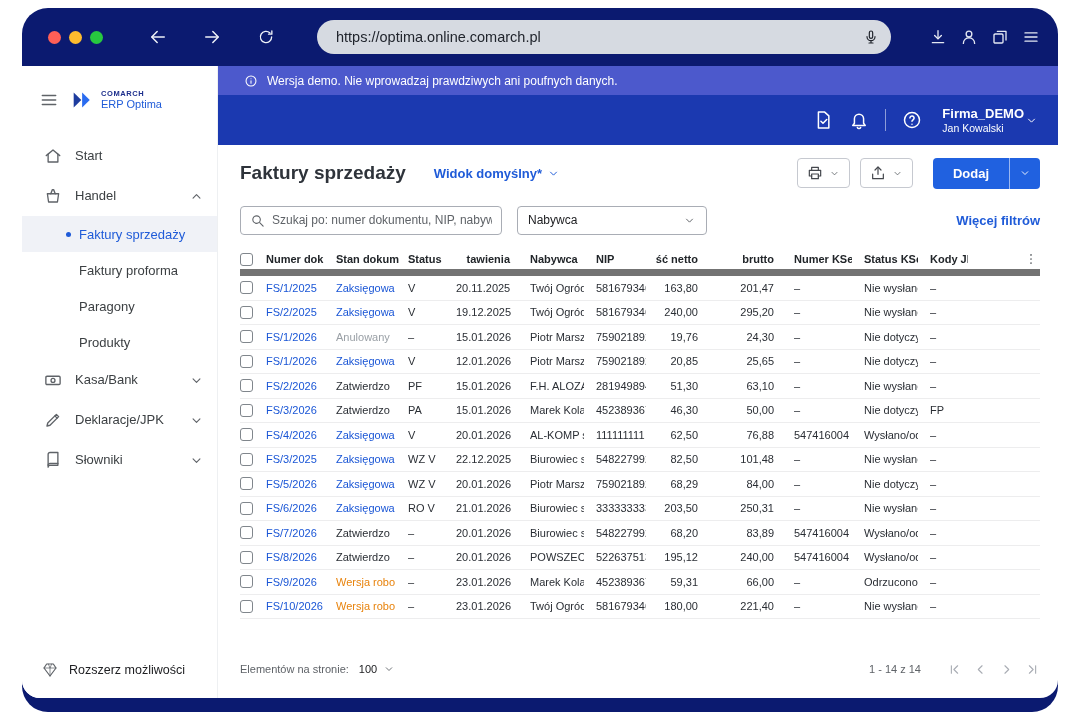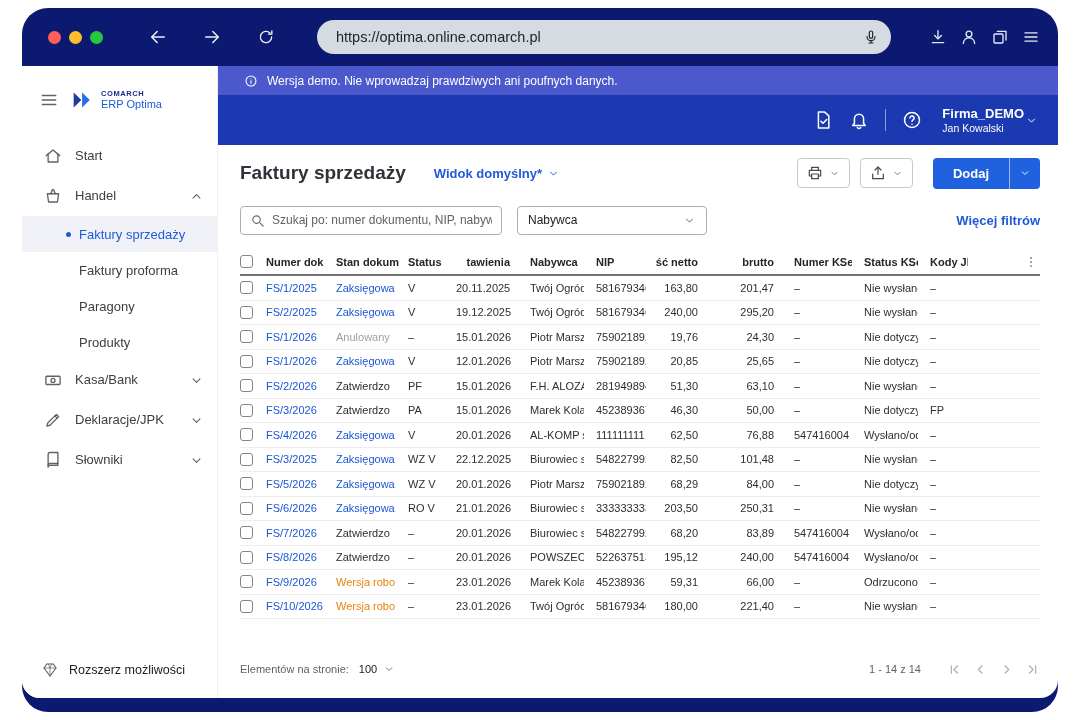--- a/index.html
+++ b/index.html
@@ -65,21 +65,21 @@
 
   .filter-row{height:42px;flex:none;display:flex;align-items:center;gap:15px;}
   .search-box{width:262px;height:29px;border:1px solid #a9adb5;border-radius:4px;display:flex;align-items:center;gap:7px;padding:0 9px;background:#fff;}
   .search-box input{flex:1;border:none;outline:none;background:transparent;font-family:inherit;font-size:12px;color:#202124;min-width:0;}
   .search-box input::placeholder{color:#5f6368;}
   .select-box{width:190px;height:29px;border:1px solid #a9adb5;border-radius:4px;display:flex;align-items:center;justify-content:space-between;padding:0 10px;font-size:12px;color:#202124;cursor:pointer;}
   .more-filters{margin-left:auto;color:#1f5bd8;font-size:13px;font-weight:bold;}
 
   .table{flex:none;margin-top:8px;}
   .trow{display:grid;grid-template-columns:26px 70px 72px 48px 62px 66px 62px 60px 76px 70px 66px 50px 1fr;align-items:center;height:24.5px;border-bottom:1px solid #ededee;font-size:11px;color:#2a2e34;}
-  .trow.thead{height:27px;border-bottom:2px solid #737373;font-weight:bold;color:#212529;}
+  .trow.thead{height:27px;border-bottom:7px solid #737373;font-weight:bold;color:#212529;}
   .cell{overflow:hidden;white-space:nowrap;padding-right:8px;}
   .cell.num{text-align:right;}
   .cell.padl{padding-left:12px;}
   .cell.link{color:#1a56d6;cursor:pointer;}
   .stan-posted{color:#1a56d6;}
   .stan-approved{color:#2a2e34;}
   .stan-cancelled{color:#9aa0a6;}
   .stan-draft{color:#e8830c;}
   .cbcell{display:flex;align-items:center;}
   .cb{width:13px;height:13px;border:1.5px solid #80868c;border-radius:3px;background:#fff;cursor:pointer;}

